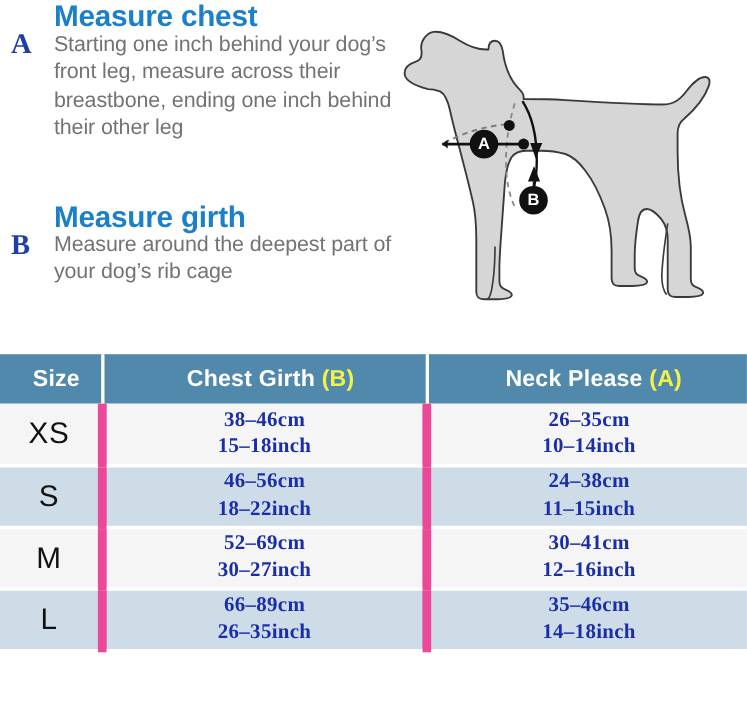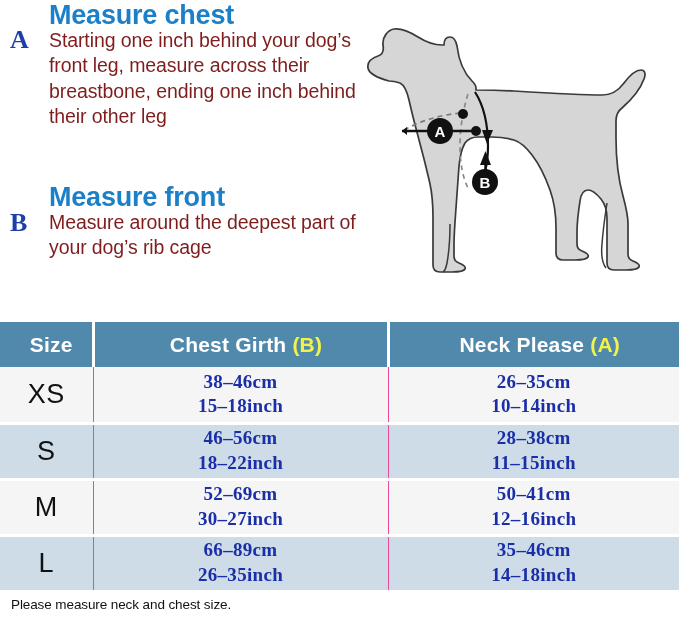--- a/index.html
+++ b/index.html
@@ -51,21 +51,21 @@
   }
   #block-girth .block-marker { top: 28px; }
 
   .block-body {
     position: absolute;
     left: 49px;
     top: 28px;
     width: 315px;
     font-size: 19.5px;
     line-height: 1.30;
-    color: #7f1d1d;
+    color: #737373;
     letter-spacing: -0.1px;
   }
 
   
   #dog-illustration {
     position: absolute;
     left: 362px;
     top: 18px;
     width: 315px;
     height: 300px;
@@ -93,21 +93,21 @@
     height: 45px;
     text-align: center;
     border-right: 3px solid #ffffff;
     letter-spacing: 0.2px;
     padding-left: 12px;
   }
   #size-table th:last-child { border-right: none; }
   #size-table th .paren { color: #f2f24a; }
 
   #size-table td {
-    border-right: 1px solid #ec4899;
+    border-right: 8px solid #ec4899;
     border-bottom: 3px solid #ffffff;
     text-align: center;
     vertical-align: middle;
     height: 56px;
   }
   #size-table td:last-child { border-right: none; }
 
   #size-table tr.row-odd td { background: #f5f5f5; }
   #size-table tr.row-even td { background: #cedce7; }
 
@@ -146,21 +146,21 @@
 <div id="instructions">
 
   <div class="block" id="block-chest">
     <div class="block-marker">A</div>
     <div class="block-heading">Measure chest</div>
     <div class="block-body">Starting one inch behind your dog’s front leg, measure across their breastbone, ending one inch behind their other leg</div>
   </div>
 
   <div class="block" id="block-girth">
     <div class="block-marker">B</div>
-    <div class="block-heading">Measure front</div>
+    <div class="block-heading">Measure girth</div>
     <div class="block-body">Measure around the deepest part of your dog’s rib cage</div>
   </div>
 
 </div>
 
 <div id="dog-illustration">
   <svg viewBox="0 0 315 300" xmlns="http://www.w3.org/2000/svg">
 
     <path d="M 27 63
              C 16 60, 7 56, 6 50
@@ -292,44 +292,43 @@
         <span class="ln">10–14inch</span>
       </td>
     </tr>
     <tr class="row-even">
       <td class="size-cell">S</td>
       <td class="meas-cell">
         <span class="ln">46–56cm</span>
         <span class="ln">18–22inch</span>
       </td>
       <td class="meas-cell">
-        <span class="ln">28–38cm</span>
+        <span class="ln">24–38cm</span>
         <span class="ln">11–15inch</span>
       </td>
     </tr>
     <tr class="row-odd">
       <td class="size-cell">M</td>
       <td class="meas-cell">
         <span class="ln">52–69cm</span>
         <span class="ln">30–27inch</span>
       </td>
       <td class="meas-cell">
-        <span class="ln">50–41cm</span>
+        <span class="ln">30–41cm</span>
         <span class="ln">12–16inch</span>
       </td>
     </tr>
     <tr class="row-even">
       <td class="size-cell">L</td>
       <td class="meas-cell">
         <span class="ln">66–89cm</span>
         <span class="ln">26–35inch</span>
       </td>
       <td class="meas-cell">
         <span class="ln">35–46cm</span>
         <span class="ln">14–18inch</span>
       </td>
     </tr>
   </tbody>
 </table>
 
 <div id="footer-note">
-  <span class="ln">Please measure neck and chest size.</span>
 </div>
 
 </body></html>

